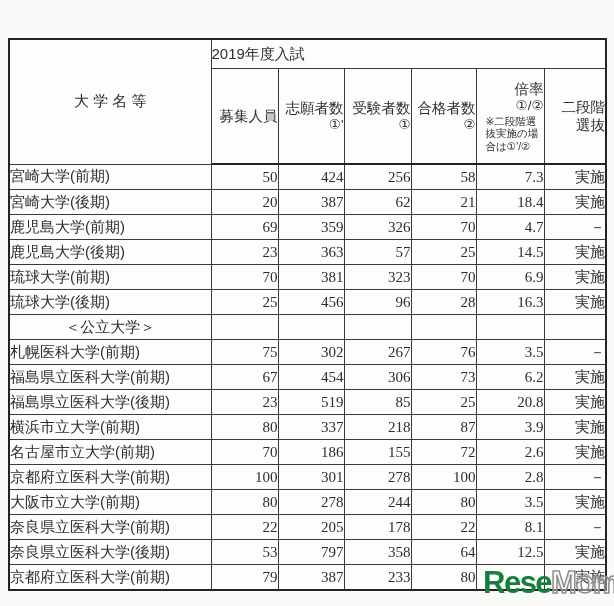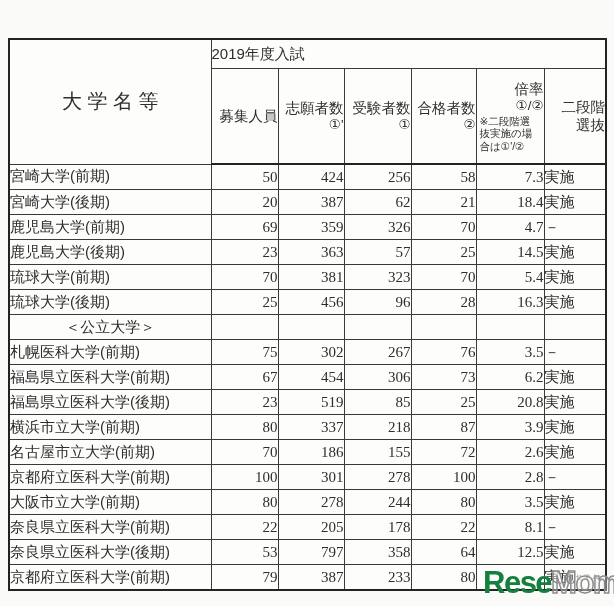--- a/index.html
+++ b/index.html
@@ -31,21 +31,21 @@
     border: 1px solid #3a3a3a;
     padding: 0;
     font-weight: normal;
     overflow: hidden;
     white-space: nowrap;
     vertical-align: middle;
   }
   tr.h1 th { height: 28px; }
   th.name-h {
     text-align: center;
-    font-size: 20px;
+    font-size: 15px;
     border-bottom: 2px solid #232323;
   }
   th.group-h { text-align: left; font-size: 15px; }
   tr.h2 th {
     height: 94px;
     text-align: center;
     font-size: 14.5px;
     border-bottom: 2px solid #232323;
   }
   .shead {
@@ -56,31 +56,32 @@
     height: 100%;
     line-height: 1.25;
   }
   .shead .l2 { font-size: 13.5px; }
   .shead .note {
     font-size: 10.5px;
     line-height: 1.18;
     white-space: normal;
     text-align: left;
     padding: 0 3px;
+    margin-left: 6px;
   }
   tbody td { height: 24px; font-size: 15px; }
   td.name { text-align: left; padding-left: 3px; margin-left: 9px; }
   tr.section td.name { text-align: center; }
   td.num {
     text-align: right;
     padding-right: 7px;
     font-family: "Liberation Serif", "DejaVu Serif", serif;
     font-size: 15px;
   }
-  td.sel { text-align: left; }
+  td.sel { text-align: right; }
   .watermark {
     position: absolute;
     left: 483px;
     top: 568px;
     z-index: 5;
     font-family: "Liberation Sans", "DejaVu Sans", sans-serif;
     font-weight: bold;
     font-size: 31px;
     line-height: 30px;
     letter-spacing: -1.5px;
@@ -197,21 +198,21 @@
           <td class="num">25</td>
           <td class="num">14.5</td>
           <td class="sel">実施</td>
         </tr>
         <tr>
           <td class="name">琉球大学(前期)</td>
           <td class="num">70</td>
           <td class="num">381</td>
           <td class="num">323</td>
           <td class="num">70</td>
-          <td class="num">5.4</td>
+          <td class="num">6.9</td>
           <td class="sel">実施</td>
         </tr>
         <tr>
           <td class="name">琉球大学(後期)</td>
           <td class="num">25</td>
           <td class="num">456</td>
           <td class="num">96</td>
           <td class="num">28</td>
           <td class="num">16.3</td>
           <td class="sel">実施</td>

